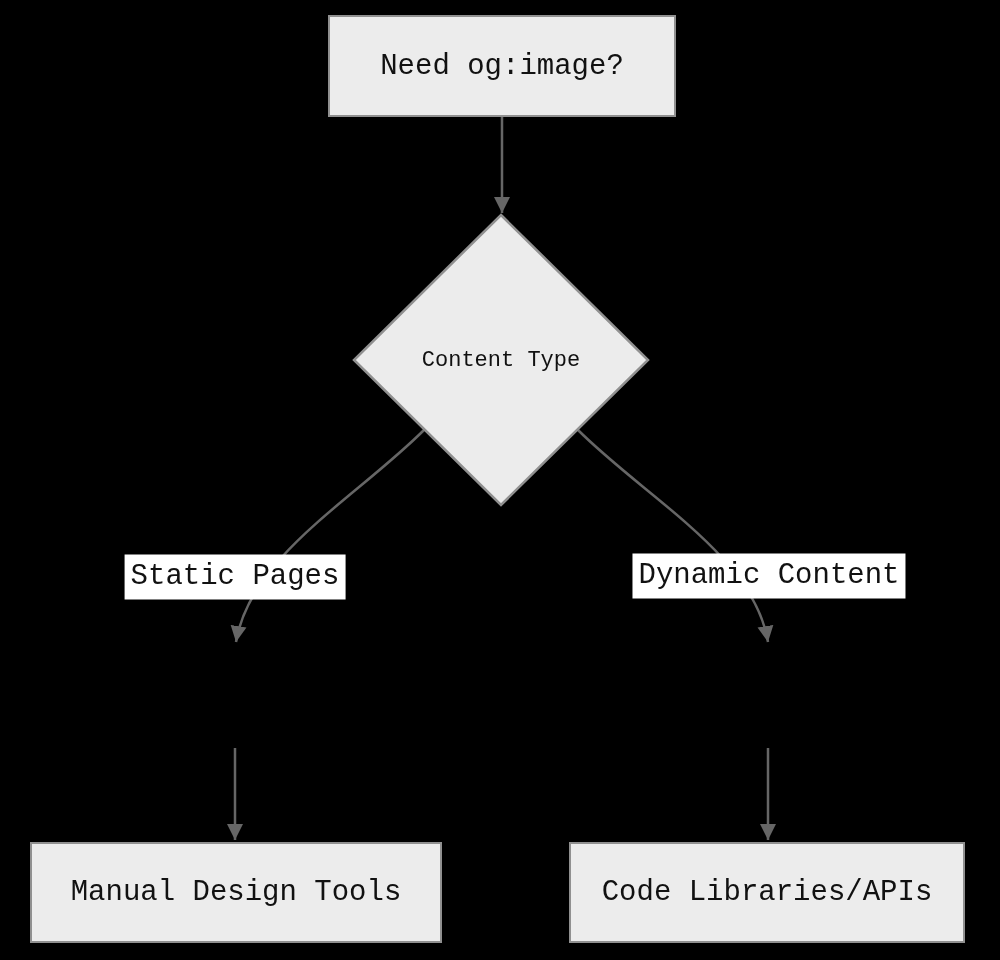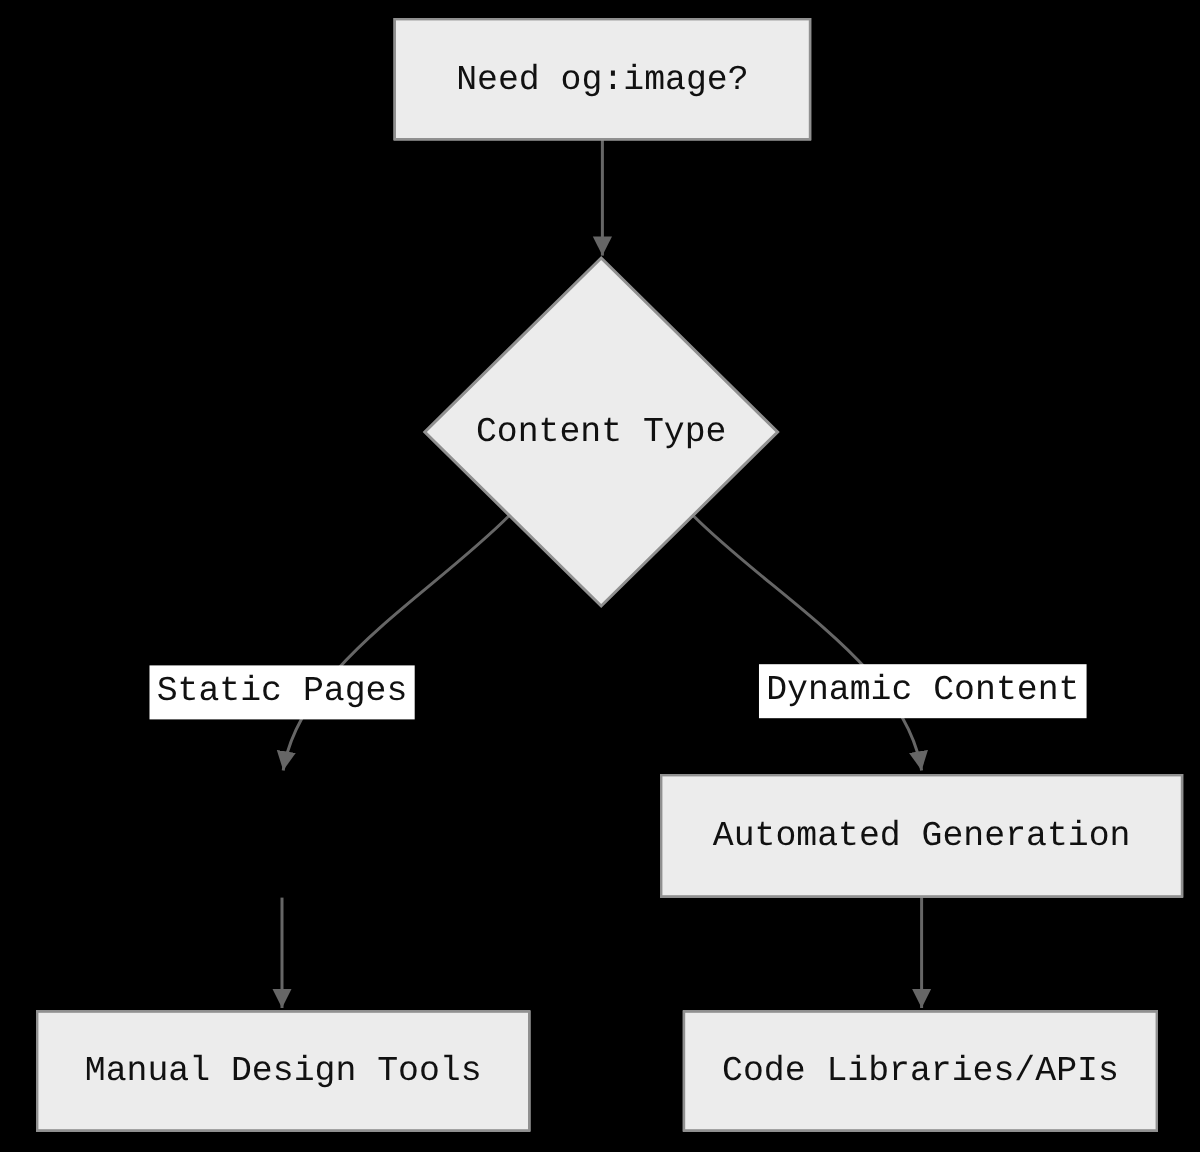--- a/index.html
+++ b/index.html
@@ -44,21 +44,21 @@
     justify-content: center;
     font-size: 29px;
     color: var(--text, #111);
     text-align: center;
     white-space: nowrap;
   }
   .diamond-label {
     position: absolute;
     z-index: 2;
     transform: translate(-50%, -50%);
-    font-size: 29px;
+    font-size: 22px;
     color: var(--text, #111);
     white-space: nowrap;
   }
   .edge-label {
     position: absolute;
     z-index: 3;
     transform: translate(-50%, -50%);
     background: var(--label-bg, #fff);
     color: var(--text, #111);
     font-size: 29px;
@@ -102,23 +102,20 @@
 
   <div class="edge-label" style="left:235px; top:577px;">
     <span>Static Pages</span>
   </div>
 
   <div class="edge-label" style="left:769px; top:576px;">
     <span>Dynamic Content</span>
   </div>
 
 
-  <div class="node" style="left:550px; top:645px; width:436px; height:103px;">
-    <span>Automated Generation</span>
-  </div>
 
   <div class="node" style="left:30px; top:842px; width:412px; height:101px;">
     <span>Manual Design Tools</span>
   </div>
 
   <div class="node" style="left:569px; top:842px; width:396px; height:101px;">
     <span>Code Libraries/APIs</span>
   </div>
 
 </div>

